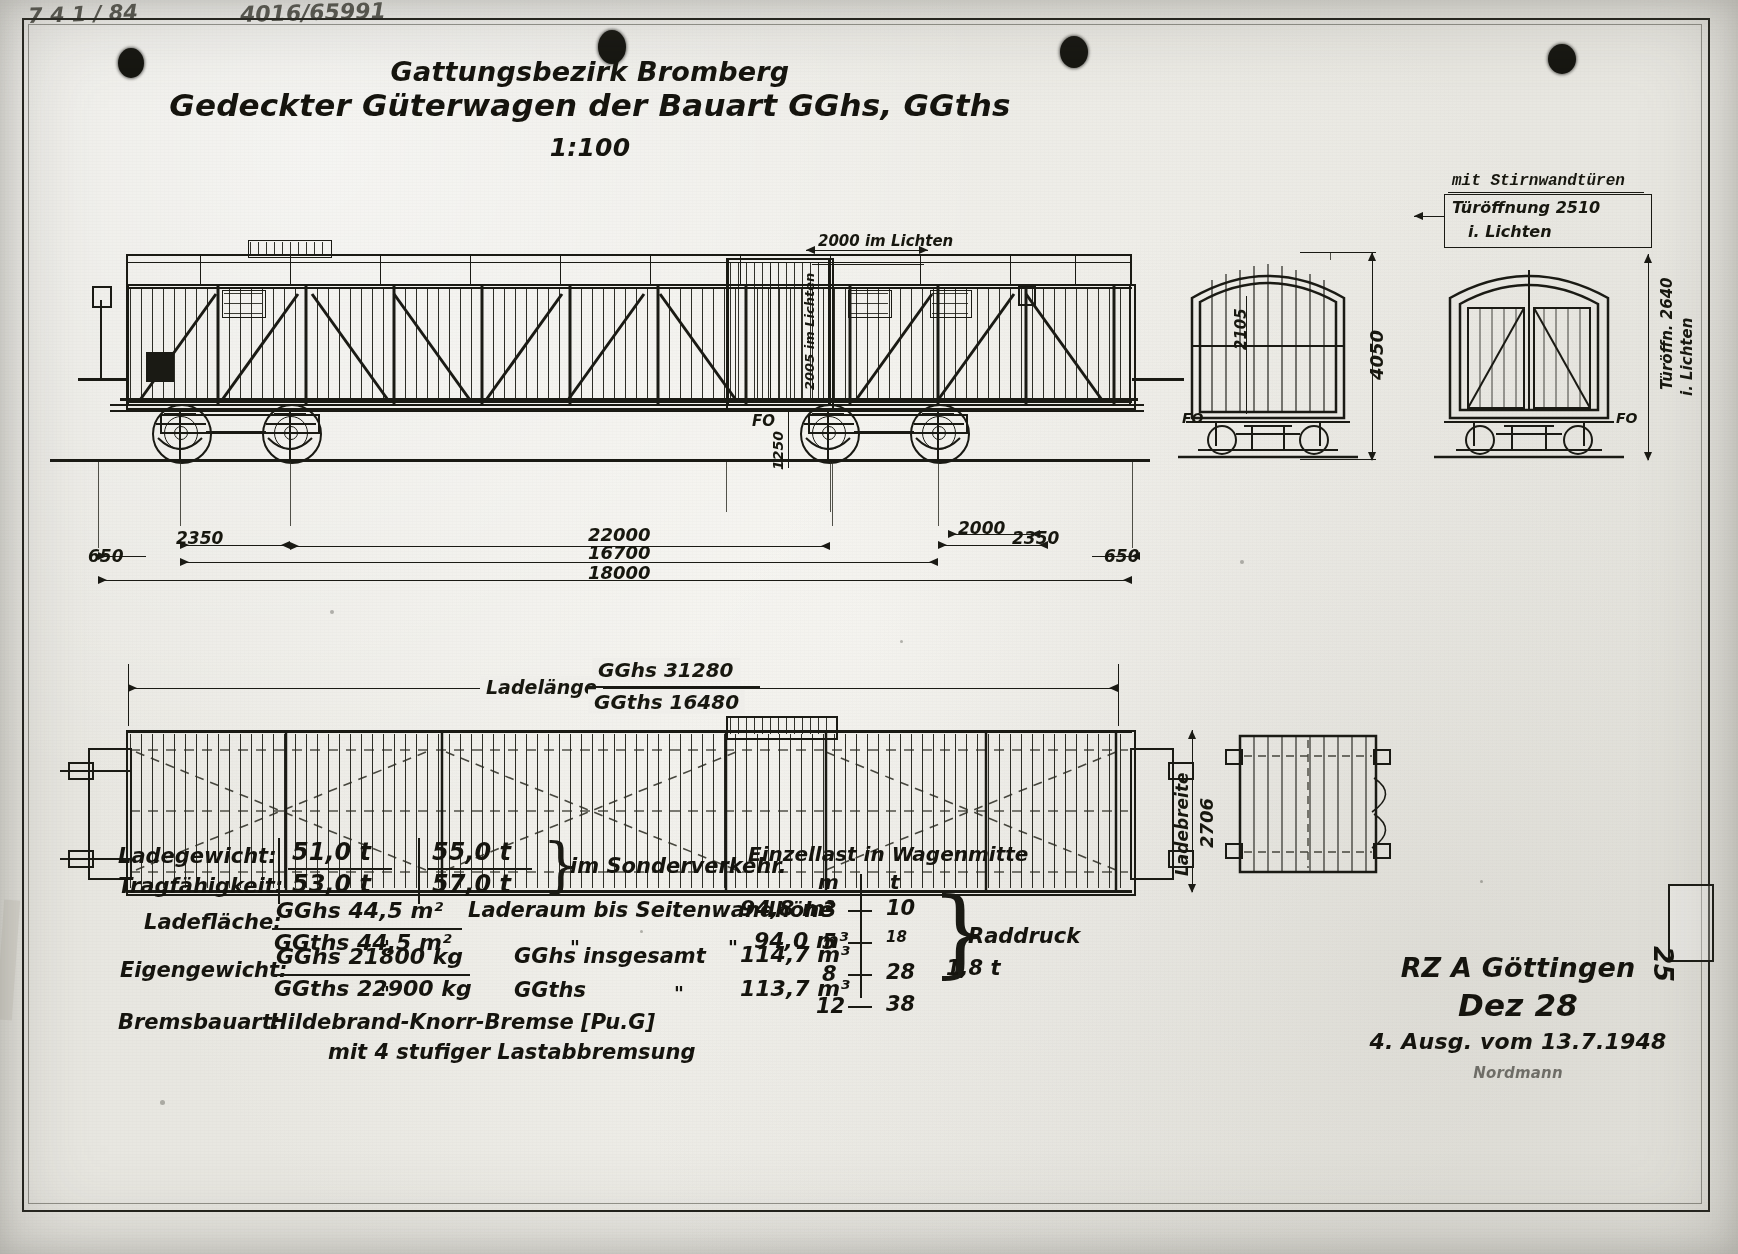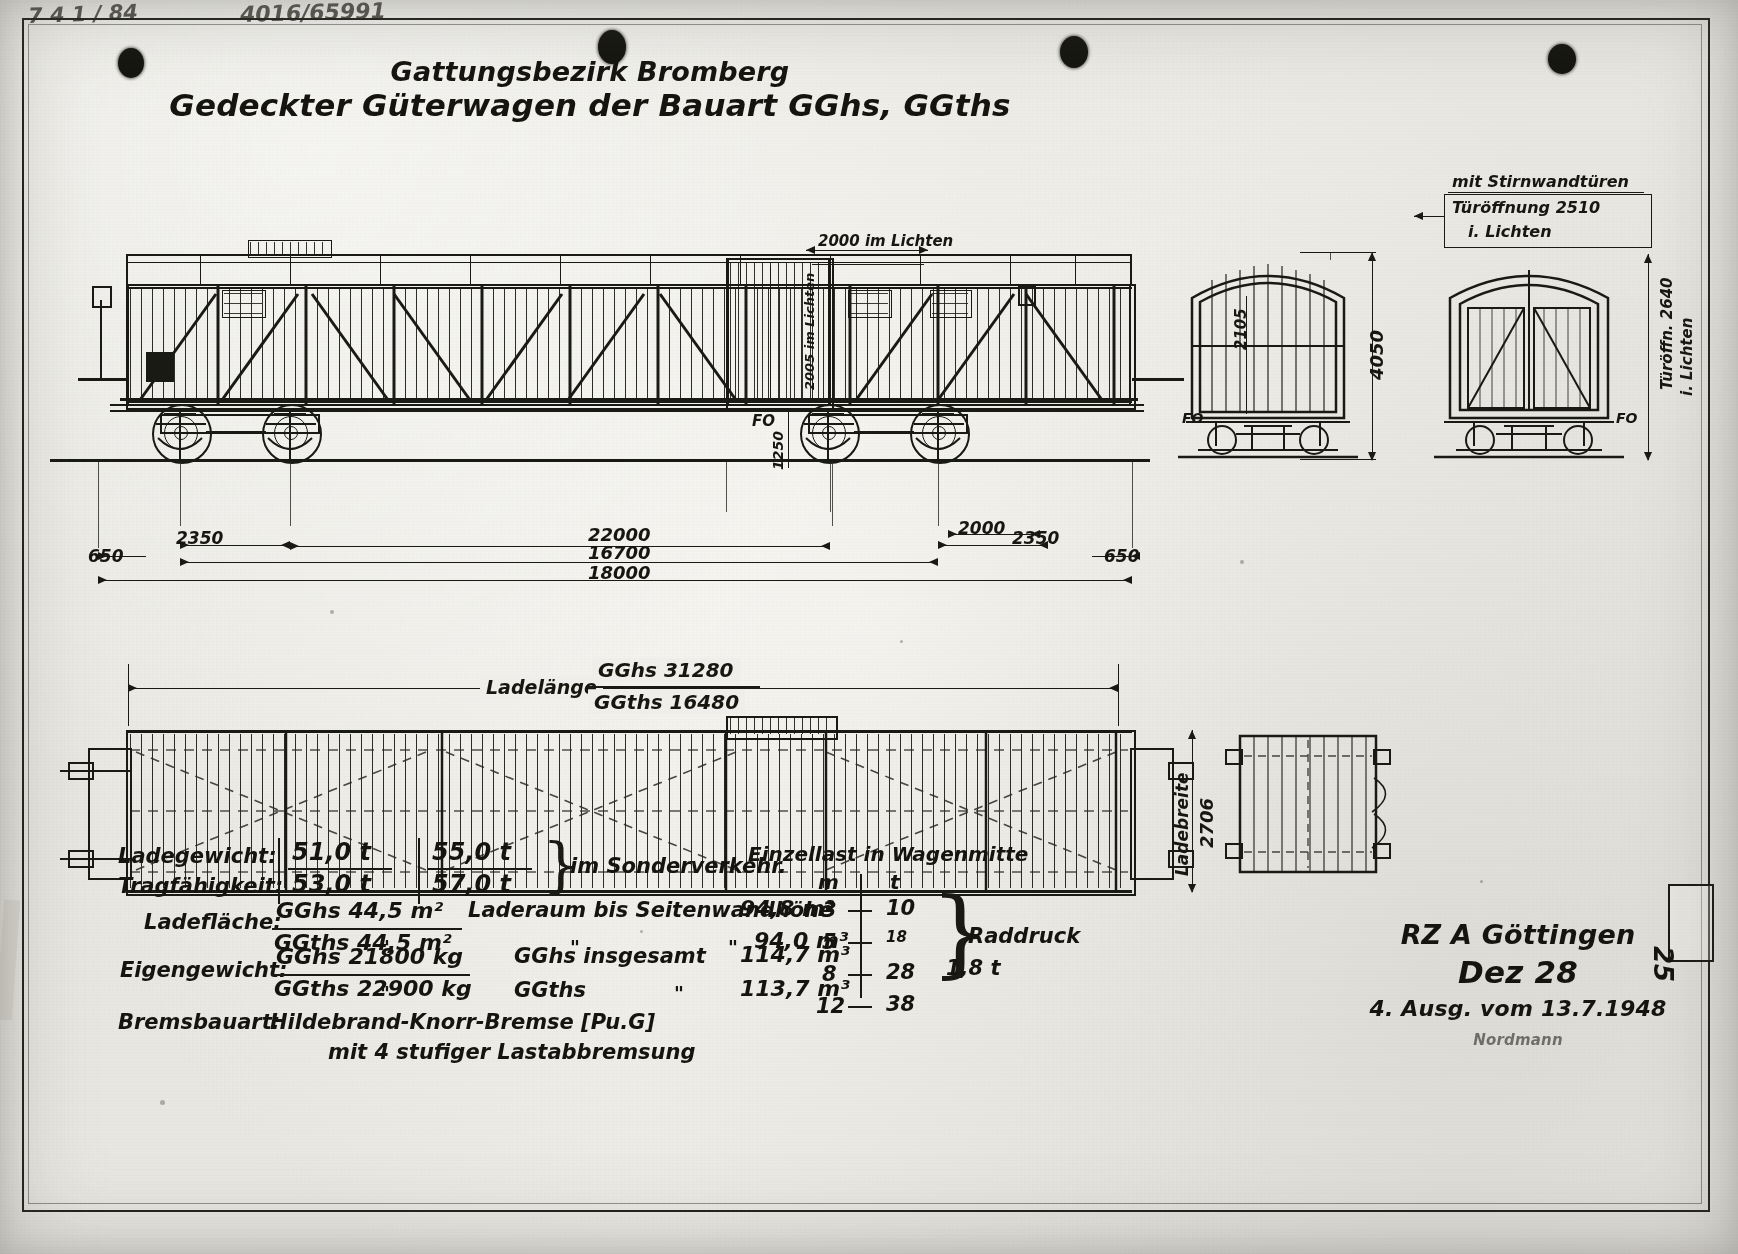--- a/index.html
+++ b/index.html
@@ -140,21 +140,21 @@
     position:absolute;right:24px;top:884px;width:42px;height:74px;
     border:2px solid #1a1a14;background:rgba(255,255,255,.25);
   }
   #page-num{
     position:absolute;left:8px;top:60px;
     font-family:"DejaVu Sans",sans-serif;font-style:italic;font-weight:700;
     font-size:26px;color:#15140e;
   }
 
   
-  #sig-block{position:absolute;right:60px;top:919px;text-align:center;width:320px;}
+  #sig-block{position:absolute;right:60px;top:952px;text-align:center;width:320px;}
   #sig-1{font-size:27px;}
   #sig-2{font-size:31px;margin-top:4px;}
   #sig-3{font-size:22px;margin-top:6px;}
   #sig-4{font-size:15px;margin-top:10px;opacity:.55;}
 
   
   .speck{position:absolute;background:#3a3930;border-radius:50%;opacity:.35;}
   .tear{position:absolute;background:#d9d7cf;opacity:.9;}
 </style>
 </head>
@@ -171,20 +171,21 @@
   <div id="border-frame2"></div>
 
   <div class="punch" style="left:118px;top:48px;width:26px;height:30px;"></div>
   <div class="punch" style="left:598px;top:30px;width:28px;height:34px;"></div>
   <div class="punch" style="left:1060px;top:36px;width:28px;height:32px;"></div>
   <div class="punch" style="left:1548px;top:44px;width:28px;height:30px;"></div>
 
   <div id="title-block">
     <div id="title-sub" class="hand">Gattungsbezirk Bromberg</div>
     <div id="title-main" class="hand">Gedeckter Güterwagen der Bauart GGhs, GGths</div>
+    <div id="title-scale" class="hand">1:100</div>
   </div>
 
   <div>
 
     <div class="ln h2" style="left:126px;top:254px;width:1006px;"></div>
     <div class="ln h1" style="left:126px;top:262px;width:1006px;"></div>
     <div class="ln h2" style="left:132px;top:284px;width:994px;"></div>
     <div class="ln v2" style="left:126px;top:254px;height:32px;"></div>
     <div class="ln v2" style="left:1130px;top:254px;height:32px;"></div>
 
@@ -429,21 +430,21 @@
     <div class="dimline-v" style="left:1372px;top:252px;height:208px;"></div>
     <div class="arrow-u" style="left:1368px;top:252px;"></div>
     <div class="arrow-d" style="left:1368px;top:452px;"></div>
     <div class="dimtext rot90" style="left:1366px;top:380px;font-size:18px;">4050</div>
     <div class="extline" style="left:1330px;top:252px;height:8px;"></div>
     <div class="ln h1" style="left:1300px;top:252px;width:76px;"></div>
     <div class="ln h1" style="left:1300px;top:459px;width:76px;"></div>
   </div>
 
   <div>
-    <div class="dimtext" style="left:1452px;top:172px;font-size:16px;">mit Stirnwandtüren</div>
+    <div class="dimtext" style="left:1452px;top:172px;font-size:16px;font-family:Liberation Mono, monospace;">mit Stirnwandtüren</div>
     <div class="ln h1" style="left:1448px;top:192px;width:196px;"></div>
     <div class="dimtext" style="left:1452px;top:198px;font-size:16px;">Türöffnung 2510</div>
     <div class="dimtext" style="left:1468px;top:222px;font-size:16px;">i. Lichten</div>
     <div class="box" style="left:1444px;top:194px;width:206px;height:52px;"></div>
     <div class="dimline" style="left:1414px;top:216px;width:30px;"></div>
     <div class="arrow-l" style="left:1414px;top:212px;"></div>
 
     <svg class="abs" style="left:1434px;top:250px;" width="190" height="215" viewBox="0 0 190 215">
       <g stroke="#1a1a14" stroke-width="2.5" fill="none">
         <path d="M16 48 Q95 4 174 48 L174 168 L16 168 Z"></path>

